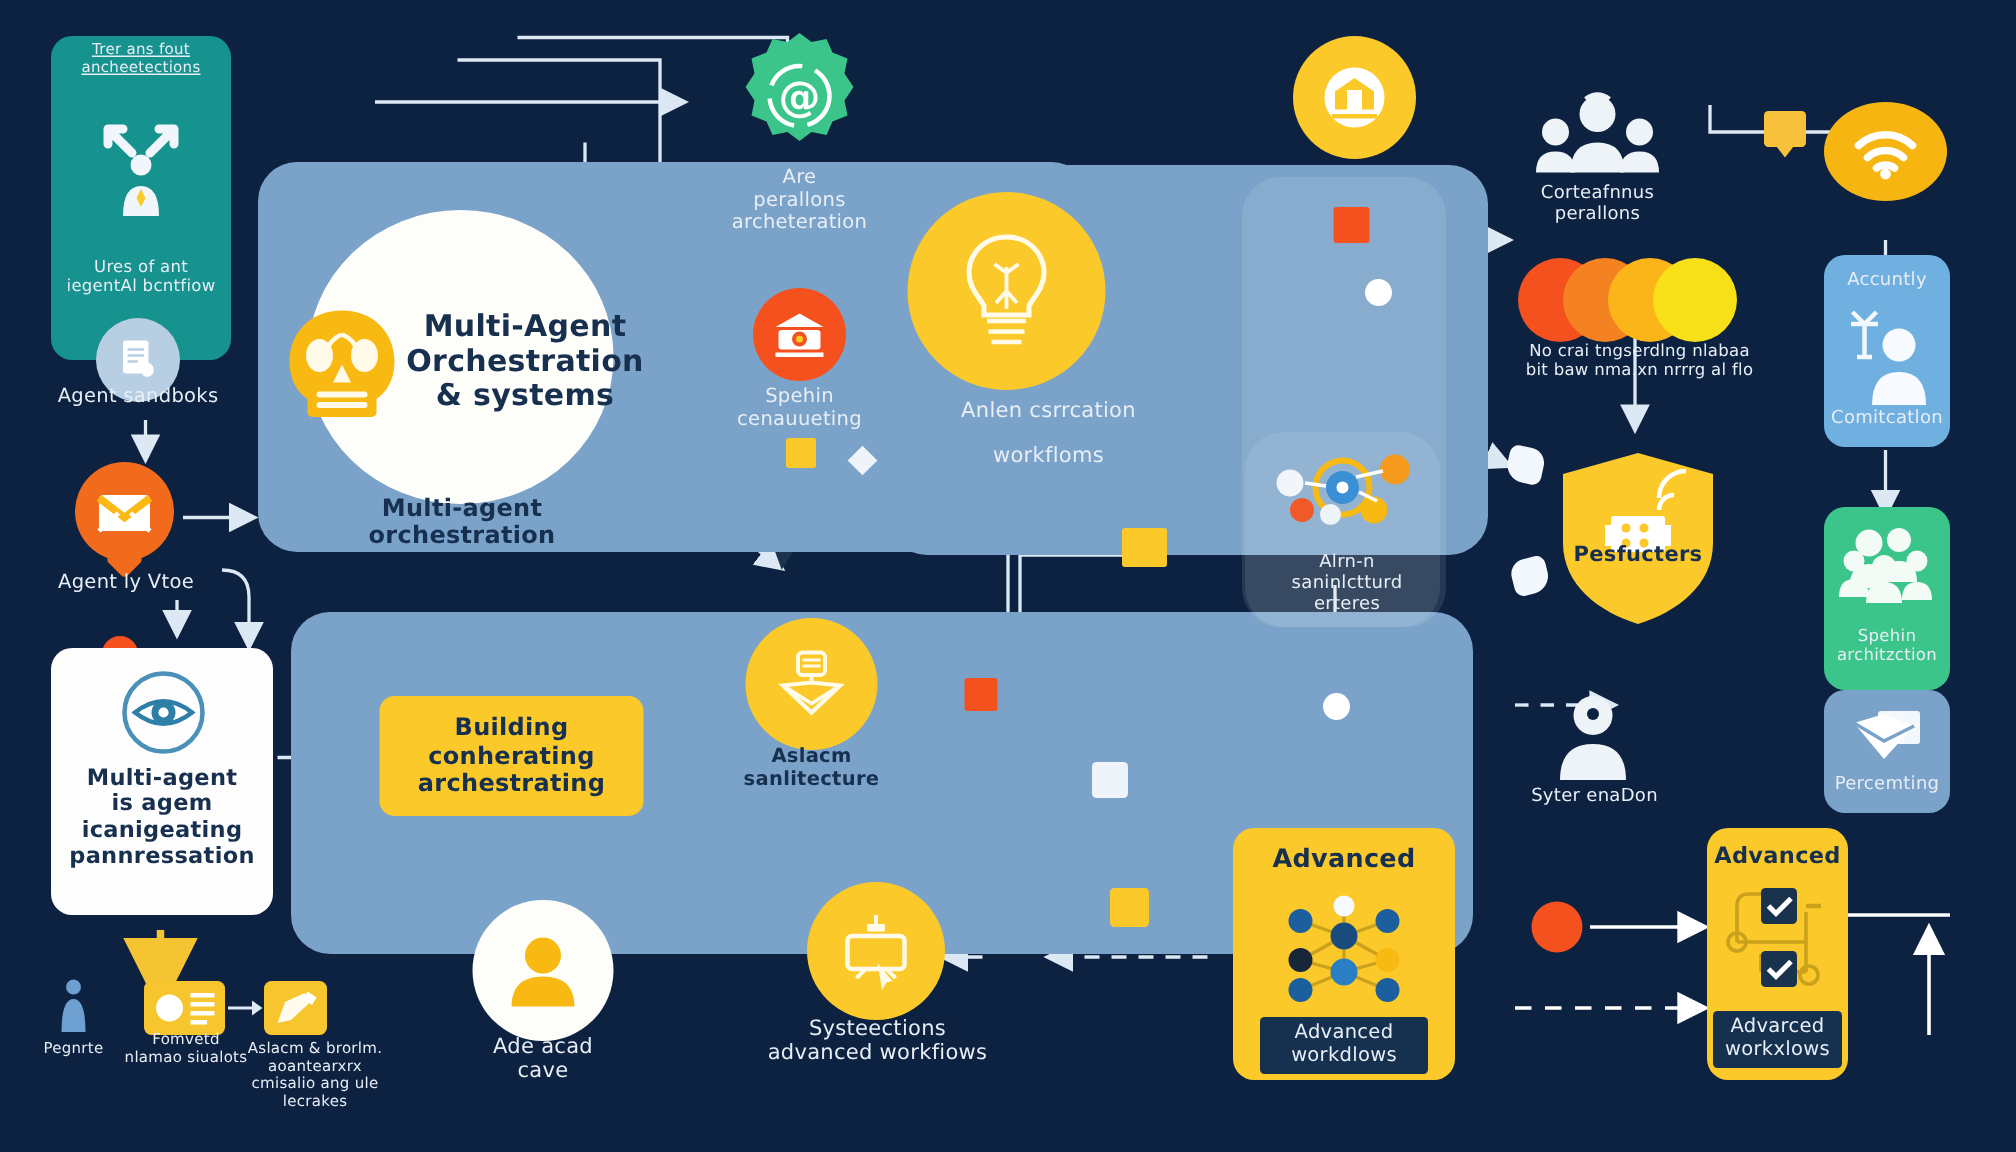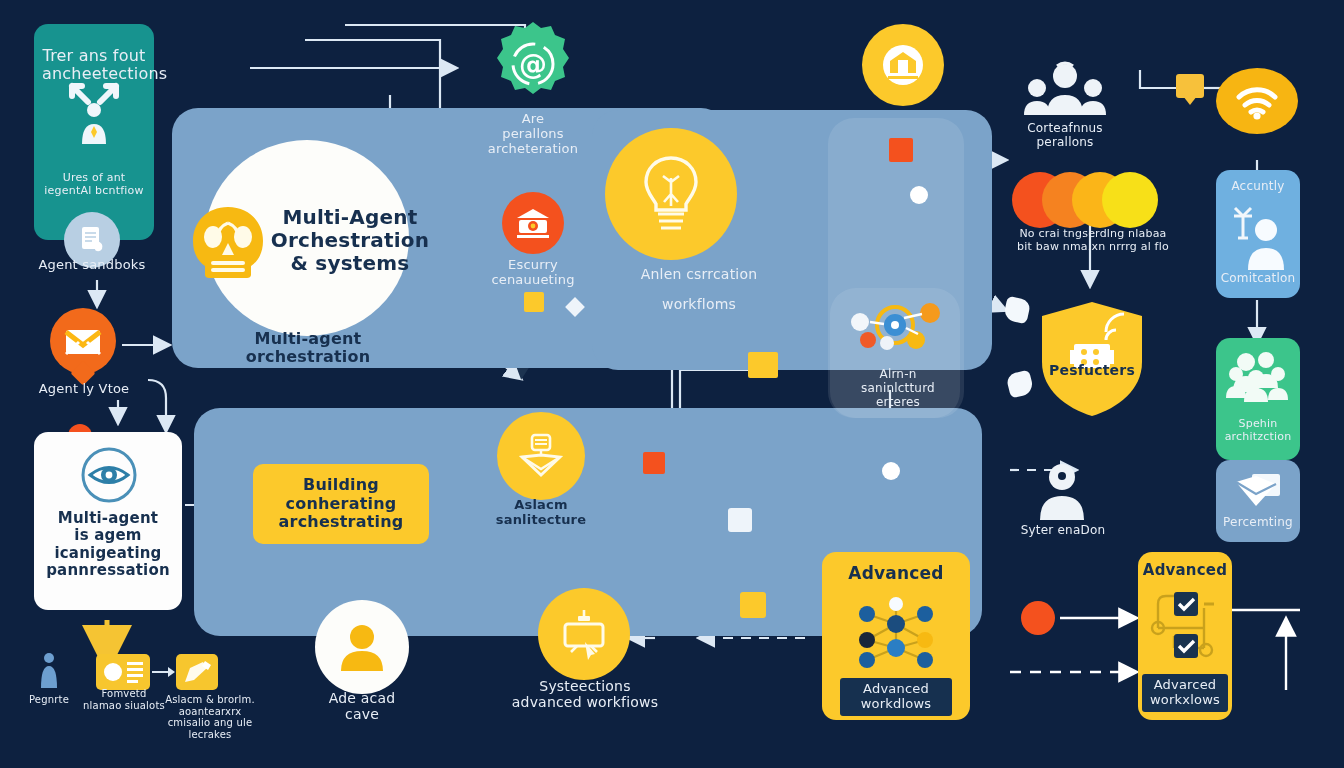--- a/index.html
+++ b/index.html
@@ -96,21 +96,21 @@
     </g>
   </svg>
 
   <div class="abs rr-lg" style="left:172px;top:108px;width:555px;height:260px;background:#7ba3c9;"></div>
   <div class="abs rr-lg" style="left:592px;top:110px;width:400px;height:260px;background:#7ba3c9;"></div>
   <div class="abs rr-lg" style="left:194px;top:408px;width:788px;height:228px;background:#7ba3c9;"></div>
   <div class="abs rr-lg" style="left:828px;top:118px;width:136px;height:300px;background:rgba(255,255,255,.10);"></div>
   <div class="abs rr-lg" style="left:830px;top:288px;width:130px;height:130px;background:rgba(255,255,255,.09);"></div>
 
   <div class="abs rr" style="left:34px;top:24px;width:120px;height:216px;background:#17938f;">
-    <div class="lbl" style="position:absolute;left:8px;top:23px;width:104px;font-size:16px;">Trer ans fout ancheetections</div>
+    <div class="lbl" style="position:absolute;left:8px;top:4px;width:104px;font-size:10px;text-decoration:underline;">Trer ans fout ancheetections</div>
     <span class="abs" style="left:24px;top:48px;">
       <svg width="72" height="76" viewBox="0 0 72 76">
         <g fill="#f0f6fb">
           <path d="M30 30 L14 14 M14 14 L14 24 M14 14 L24 14" stroke="#f0f6fb" stroke-width="6" fill="none" stroke-linecap="round"></path>
           <path d="M42 30 L58 14 M58 14 L58 24 M58 14 L48 14" stroke="#f0f6fb" stroke-width="6" fill="none" stroke-linecap="round"></path>
           <circle cx="36" cy="38" r="7"></circle>
           <path d="M24 72 q0-20 12-20 q12 0 12 20 z"></path>
         </g>
         <path d="M36 54 l3 6 l-3 6 l-3-6 z" fill="#fcc92b"></path>
       </svg>
@@ -232,21 +232,21 @@
   <div class="abs circle" style="left:502px;top:192px;width:62px;height:62px;background:#f4511e;">
     <svg width="38" height="34" viewBox="0 0 38 34">
       <path d="M19 3 L35 12 H3 z" fill="#fff"></path>
       <rect x="5" y="14" width="28" height="13" rx="2" fill="#fff"></rect>
       <circle cx="19" cy="20" r="5" fill="#f4511e"></circle>
       <circle cx="19" cy="20" r="2.4" fill="#fcc92b"></circle>
       <rect x="3" y="29" width="32" height="3" fill="#fff"></rect>
     </svg>
   </div>
   <div class="abs center" style="left:463px;top:258px;width:140px;">
-    <div class="lbl">Escurry</div>
+    <div class="lbl">Spehin</div>
     <div class="lbl">cenauueting</div>
   </div>
   <div class="abs" style="left:524px;top:292px;width:20px;height:20px;background:#fcc92b;border-radius:2px;"></div>
   <div class="abs" style="left:568px;top:300px;width:14px;height:14px;background:#eef4fa;transform:rotate(45deg);"></div>
 
   <div class="abs circle" style="left:605px;top:128px;width:132px;height:132px;background:#fcc92b;">
     <svg width="66" height="84" viewBox="0 0 66 84">
       <path d="M33 6 C18 6 8 17 8 30 c0 10 7 16 10 22 l0 6 h30 l0-6 c3-6 10-12 10-22 C58 17 48 6 33 6z" fill="none" stroke="#fffbe8" stroke-width="3.4"></path>
       <path d="M33 26 v28 M33 30 l-8-6 M33 30 l8-6 M33 42 l-7 8 M33 42 l7 8" stroke="#fffbe8" stroke-width="2.6" fill="none"></path>
       <g stroke="#fffbe8" stroke-width="3" fill="none">

